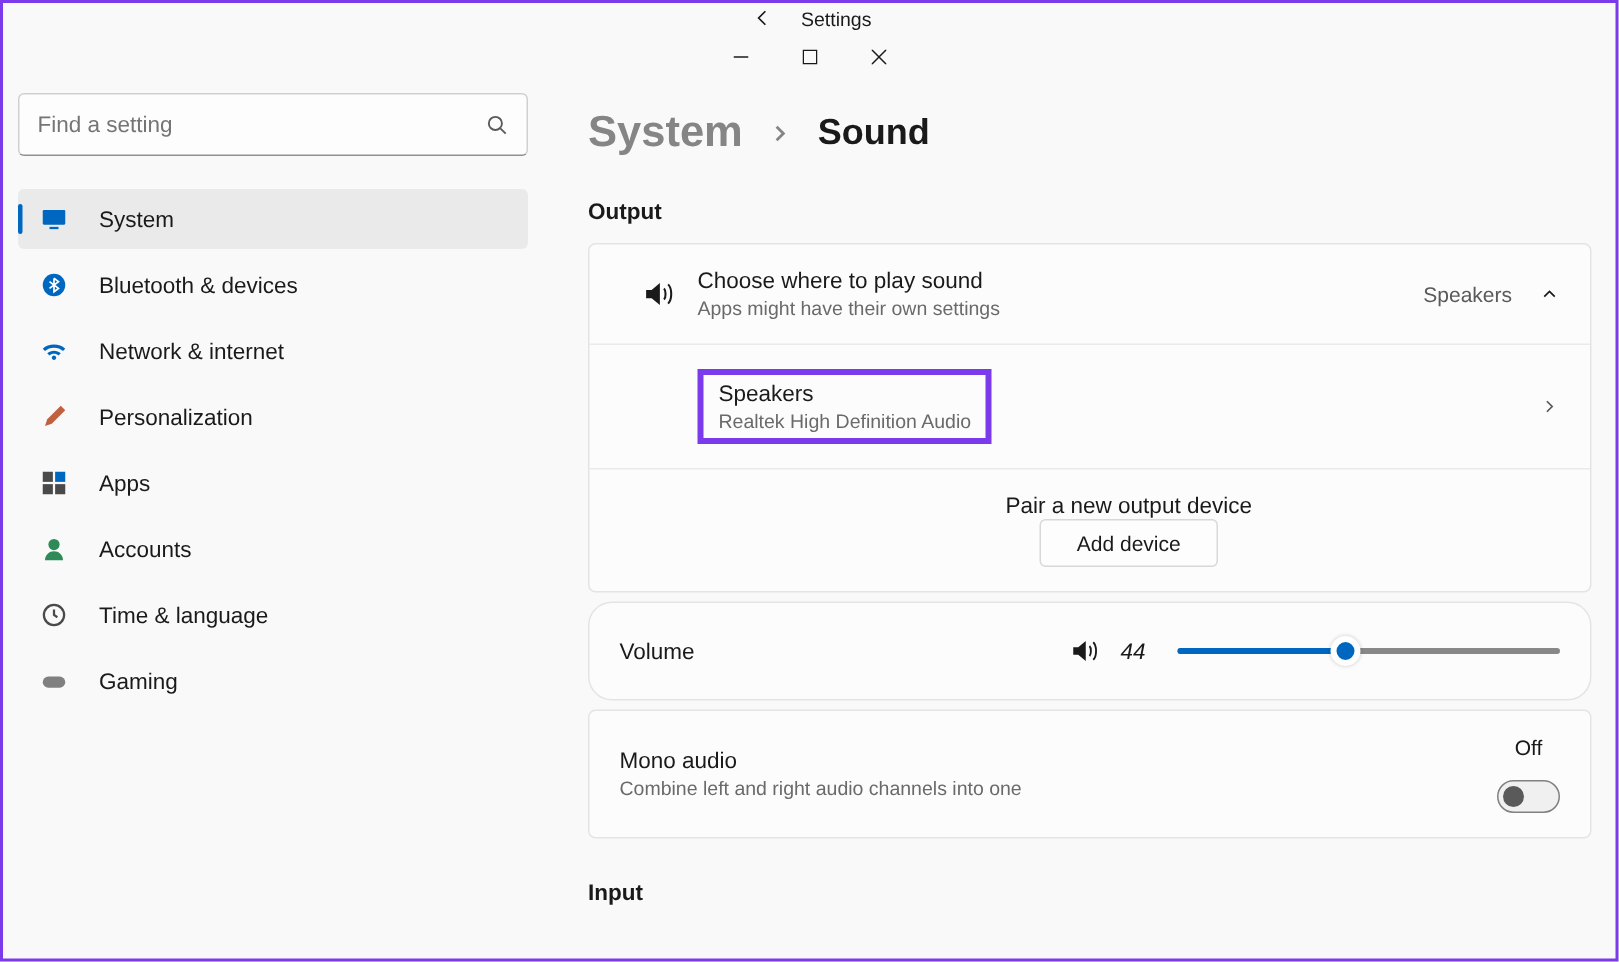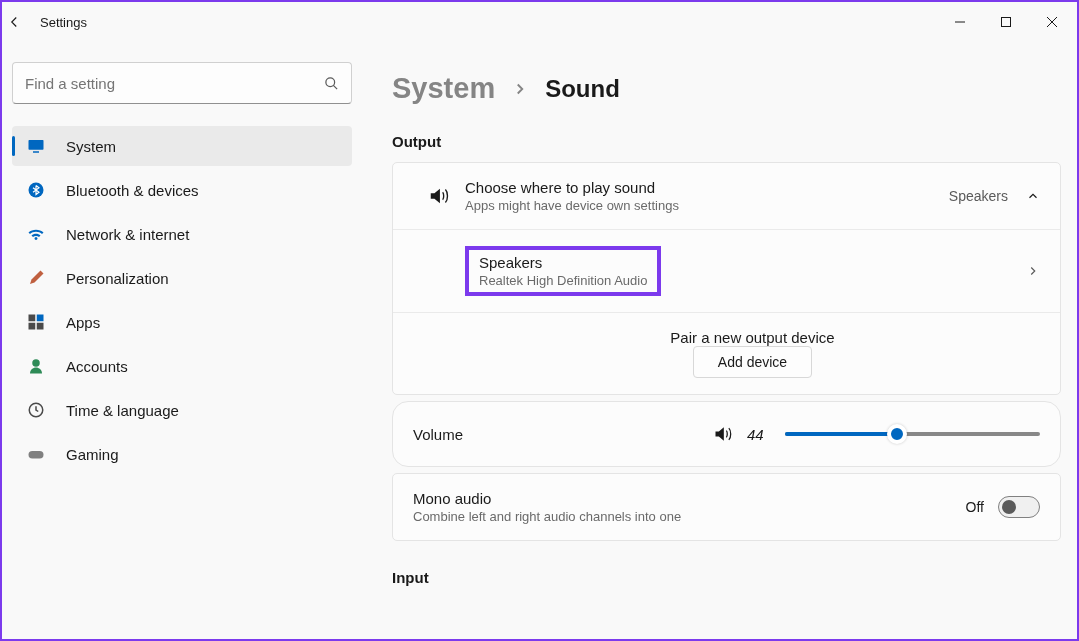--- a/index.html
+++ b/index.html
@@ -1,19 +1,19 @@
 <!DOCTYPE html>
 <html><head>
   <meta charset="utf-8">
   <style>
     * { margin: 0; padding: 0; box-sizing: border-box; font-family: "Segoe UI", -apple-system, sans-serif; }
     body { width: 1079px; height: 641px; background: #f9f9f9; overflow: hidden; border: 2px solid #7c3aed; position: relative; }
     
     
-    .titlebar { height: 40px; display: flex; align-items: center; padding: 0 2px; }
+    .titlebar { height: 40px; display: flex; align-items: center; padding: 0 20px; flex-direction: column; }
     .titlebar-left { display: flex; align-items: center; gap: 16px; flex: 1; }
     .back-btn { width: 20px; height: 20px; display: flex; align-items: center; justify-content: center; }
     .app-title { font-size: 13px; color: #1a1a1a; }
     .win-controls { display: flex; }
     .win-btn { width: 46px; height: 32px; display: flex; align-items: center; justify-content: center; color: #1a1a1a; }
     
     
     .layout { display: flex; height: calc(641px - 40px); }
     .sidebar { width: 360px; padding: 12px 10px 0 10px; }
     .main { flex: 1; padding: 30px 16px 0 30px; overflow-y: auto; }
@@ -66,21 +66,21 @@
     .volume-label { font-size: 15px; color: #1a1a1a; flex: 0 0 300px; }
     .volume-controls { display: flex; align-items: center; gap: 14px; flex: 1; font-style: italic; }
     .volume-icon { color: #1a1a1a; }
     .volume-num { font-size: 15px; color: #1a1a1a; width: 24px; }
     .slider { flex: 1; height: 4px; background: #888; border-radius: 2px; position: relative; }
     .slider-fill { position: absolute; left: 0; top: 0; bottom: 0; background: #0067c0; border-radius: 2px; }
     .slider-thumb { position: absolute; top: 50%; width: 20px; height: 20px; background: #0067c0; border: 4px solid #fff; border-radius: 50%; transform: translate(-50%, -50%); box-shadow: 0 0 3px rgba(0,0,0,0.2); }
     
     
     .mono-card { border: 1px solid #e4e4e4; border-radius: 5px; background: #fcfcfc; padding: 16px 20px; display: flex; align-items: center; margin-bottom: 28px; }
-    .toggle-wrap { display: flex; align-items: center; gap: 14px; }
+    .toggle-wrap { display: flex; align-items: center; gap: 14px; flex-direction: column; }
     .toggle { width: 42px; height: 22px; border-radius: 11px; border: 1px solid #808080; background: #f0f0f0; position: relative; }
     .toggle-knob { position: absolute; left: 3px; top: 50%; transform: translateY(-50%); width: 14px; height: 14px; border-radius: 50%; background: #5a5a5a; }
     .toggle-label { font-size: 14px; color: #1a1a1a; }
     
     svg { display: block; }
   </style>
 </head>
 <body>
 
 <div class="titlebar">
@@ -215,21 +215,21 @@
     <div class="card-group">
       <div class="card-row">
         <div class="card-icon">
           <svg width="22" height="22" viewBox="0 0 24 24" fill="none" stroke="#1a1a1a" stroke-width="1.5">
               <path d="M3 9v6h4l6 5V4l-6 5H3z" fill="#1a1a1a" stroke="none"></path>
               <path d="M16 8c1.5 1.5 1.5 6.5 0 8M19 5c3 3 3 11 0 14"></path>
             </svg>
         </div>
         <div class="card-body">
           <div class="card-title">Choose where to play sound</div>
-          <div class="card-sub">Apps might have device own settings</div>
+          <div class="card-sub">Apps might have their own settings</div>
         </div>
         <div class="card-right">
           <span class="card-value">Speakers</span>
           <span>
               <svg width="14" height="14" viewBox="0 0 24 24" fill="none" stroke="#1a1a1a" stroke-width="2">
                 <path d="M6 15l6-6 6 6"></path>
               </svg>
             </span>
         </div>
       </div>

